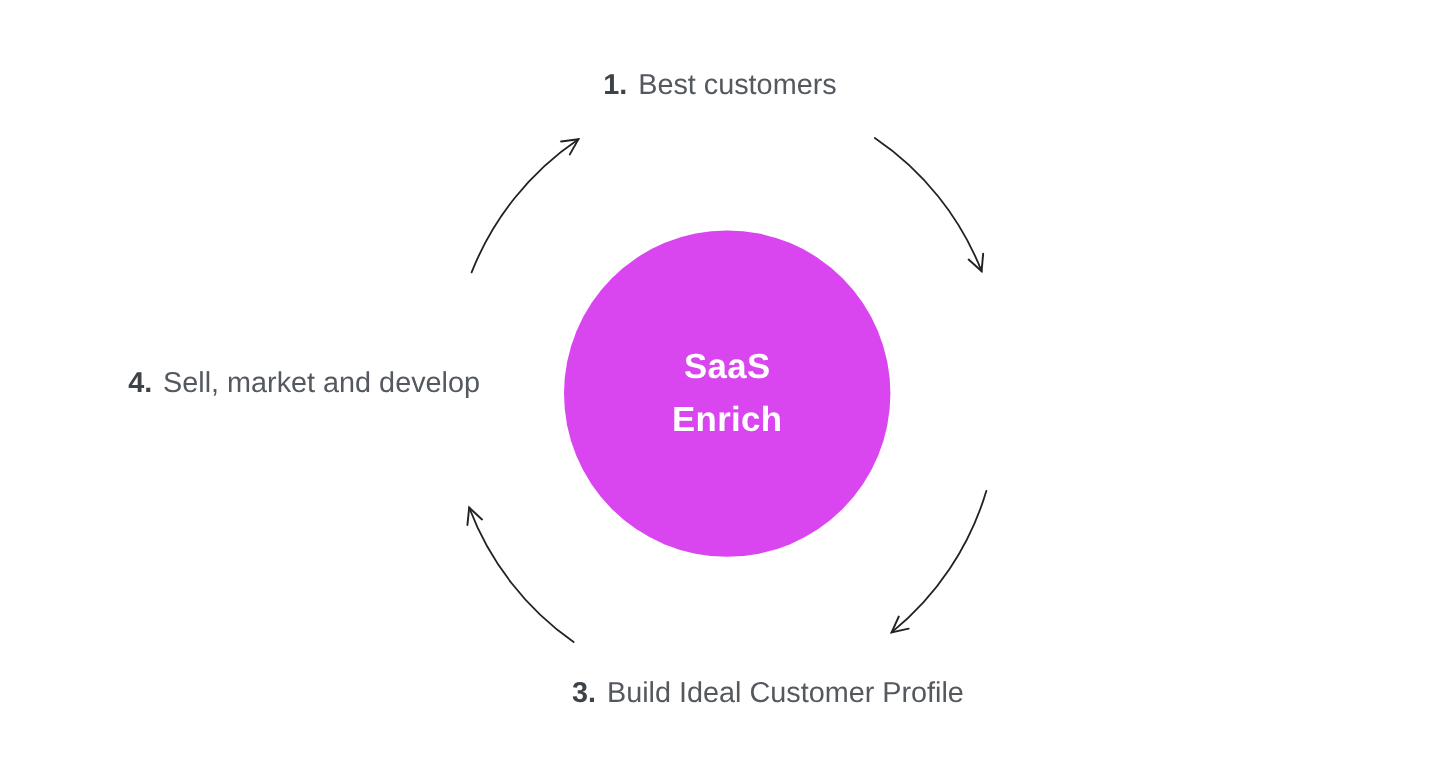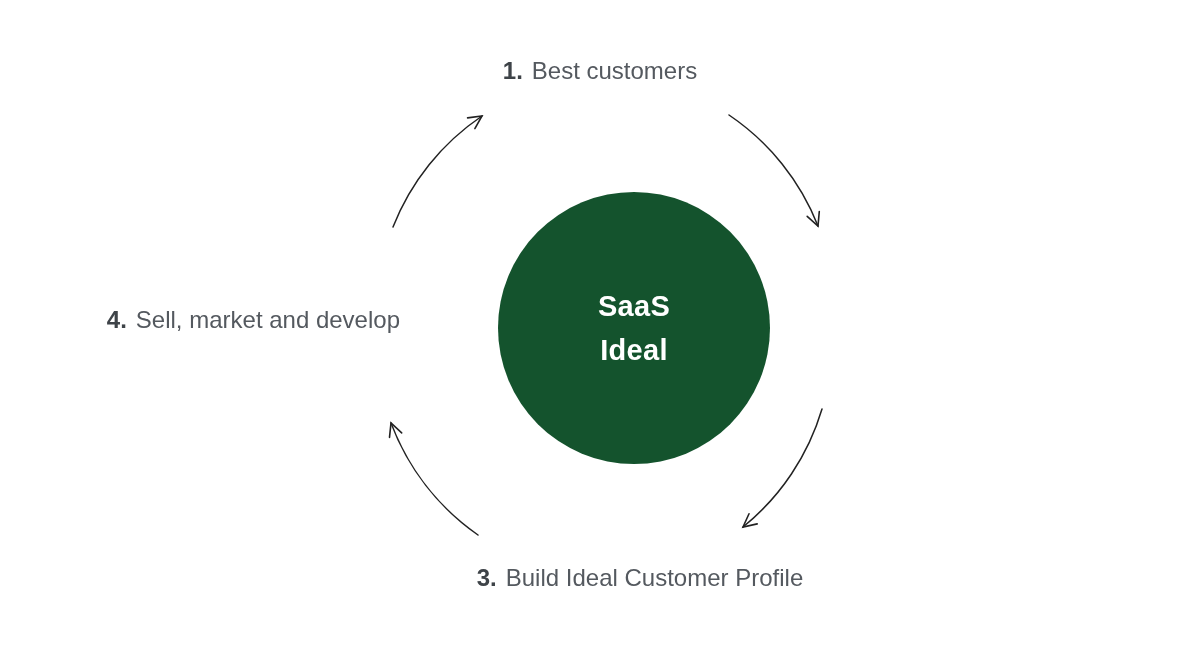--- a/index.html
+++ b/index.html
@@ -14,26 +14,26 @@
   .arrows {
     position: absolute;
     left: 0;
     top: 0;
     width: 1200px;
     height: 650px;
     pointer-events: none;
   }
   .circle {
     position: absolute;
-    left: 498px;
+    left: 470px;
     top: 192px;
     width: 272px;
     height: 272px;
     border-radius: 50%;
-    background: #14532d;
+    background: #d946ef;
     display: flex;
     flex-direction: column;
     align-items: center;
     justify-content: center;
     text-align: center;
   }
   .circle .cline {
     color: #ffffff;
     font-size: 29px;
     font-weight: 700;
@@ -68,21 +68,21 @@
       </marker>
     </defs>
     <path d="M 393 227 A 240 240 0 0 1 482 116" fill="none" stroke-width="1.5" stroke-linecap="round" marker-end="url(#arrowhead)" stroke="#222222"></path>
     <path d="M 729 115 A 240 240 0 0 1 818 226" fill="none" stroke-width="1.5" stroke-linecap="round" marker-end="url(#arrowhead)" stroke="#222222"></path>
     <path d="M 822 409 A 240 240 0 0 1 743 527" fill="none" stroke-width="1.5" stroke-linecap="round" marker-end="url(#arrowhead)" stroke="#222222"></path>
     <path d="M 478 535 A 240 240 0 0 1 391 423" fill="none" stroke-width="1.5" stroke-linecap="round" marker-end="url(#arrowhead)" stroke="#222222"></path>
   </svg>
 
   <div class="circle">
     <div class="cline">SaaS</div>
-    <div class="cline">Ideal</div>
+    <div class="cline">Enrich</div>
   </div>
 
   <div class="step step-1">
     <div class="line"><span class="num">1.</span><span>Best customers</span></div>
   </div>
 
 
   <div class="step step-3">
     <div class="line"><span class="num">3.</span><span>Build Ideal Customer Profile</span></div>
   </div>

